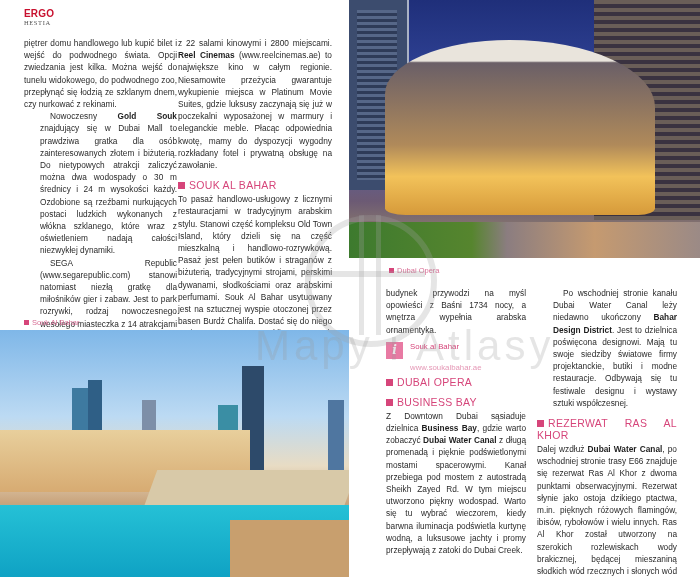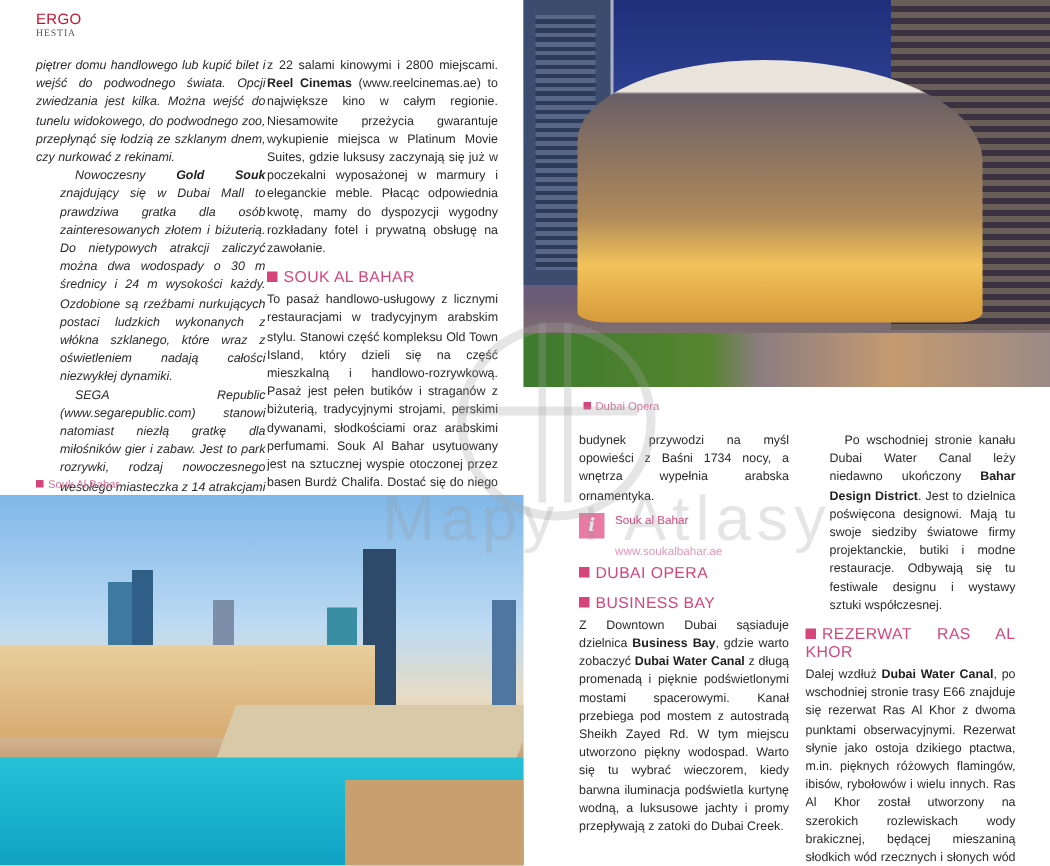--- a/index.html
+++ b/index.html
@@ -1,18 +1,18 @@
 <!DOCTYPE html>
 <html><head>
 <meta charset="utf-8">
 <style>
   html,body{margin:0;padding:0;}
   body{width:700px;height:577px;overflow:hidden;background:#fff;position:relative;font-family:"Liberation Sans","DejaVu Sans",sans-serif;color:#2a2a2a;}
   .logo{position:absolute;left:24px;top:9px;line-height:1;}
-  .logo .ergo{display:block;font-weight:normal;font-size:10px;color:#c8102e;letter-spacing:0.2px;}
+  .logo .ergo{display:block;font-weight:bold;font-size:10px;color:#c8102e;letter-spacing:0.2px;}
   .logo .hestia{display:block;font-family:"Liberation Serif",serif;font-size:6.5px;color:#555;letter-spacing:0.6px;margin-top:1px;}
   .col{position:absolute;font-size:8.3px;line-height:12.2px;text-align:justify;hyphens:manual;}
   .col p{margin:0;}
   .col p.ind{text-indent:10px;margin-left:16px;}
   .col b{font-weight:bold;color:#1e1e1e;}
   .h{color:#d6457a;font-size:10.5px;letter-spacing:0.3px;margin:8px 0 2px 0;line-height:12px;text-transform:uppercase;}
   .h .sq{display:inline-block;width:7px;height:7px;background:#d6457a;margin-right:4px;vertical-align:0px;}
   .caption{position:absolute;font-size:7.5px;color:#d86f96;}
   .caption .sq{display:inline-block;width:5px;height:5px;background:#d6457a;margin-right:3px;vertical-align:0px;}
   .info{display:flex;align-items:flex-start;margin:6px 0 4px 0;}
@@ -31,21 +31,21 @@
   .globe:after{content:"";position:absolute;left:-6px;top:50px;width:120px;height:6px;background:rgba(160,160,160,0.28);}
 </style>
 </head>
 <body>
 
 <div class="logo">
   <span class="ergo">ERGO</span>
   <span class="hestia">HESTIA</span>
 </div>
 
-<div class="col" style="left:24px;top:37px;width:153px;font-style:italic;">
+<div class="col" style="left:24px;top:37px;width:153px;">
   <p>piętrer domu handlowego lub kupić bilet i wejść do podwodnego świata. Opcji zwiedzania jest kilka. Można wejść do tunelu widokowego, do podwodnego zoo, przepłynąć się łodzią ze szklanym dnem, czy nurkować z rekinami.</p>
   <p class="ind"><span>Nowoczesny </span><b>Gold Souk</b><span> znajdujący się w Dubai Mall to prawdziwa gratka dla osób zainteresowanych złotem i biżuterią. Do nietypowych atrakcji zaliczyć można dwa wodospady o 30 m średnicy i 24 m wysokości każdy. Ozdobione są rzeźbami nurkujących postaci ludzkich wykonanych z włókna szklanego, które wraz z oświetleniem nadają całości niezwykłej dynamiki.</span></p>
   <p class="ind">SEGA Republic (www.segarepublic.com) stanowi natomiast niezłą gratkę dla miłośników gier i zabaw. Jest to park rozrywki, rodzaj nowoczesnego wesołego miasteczka z 14 atrakcjami tematycznymi i 170 grami przygotowanymi dla różnych grup wiekowych.</p>
   <p class="ind">To nie koniec ciekawostek – na 2. piętrze domu handlowego znajduje się multipleks</p>
 </div>
 <div class="caption" style="left:24px;top:318px;">
   <span class="sq"></span><span>Souk Al Bahar</span>
 </div>
 
 <div class="col" style="left:178px;top:37px;width:154px;">

